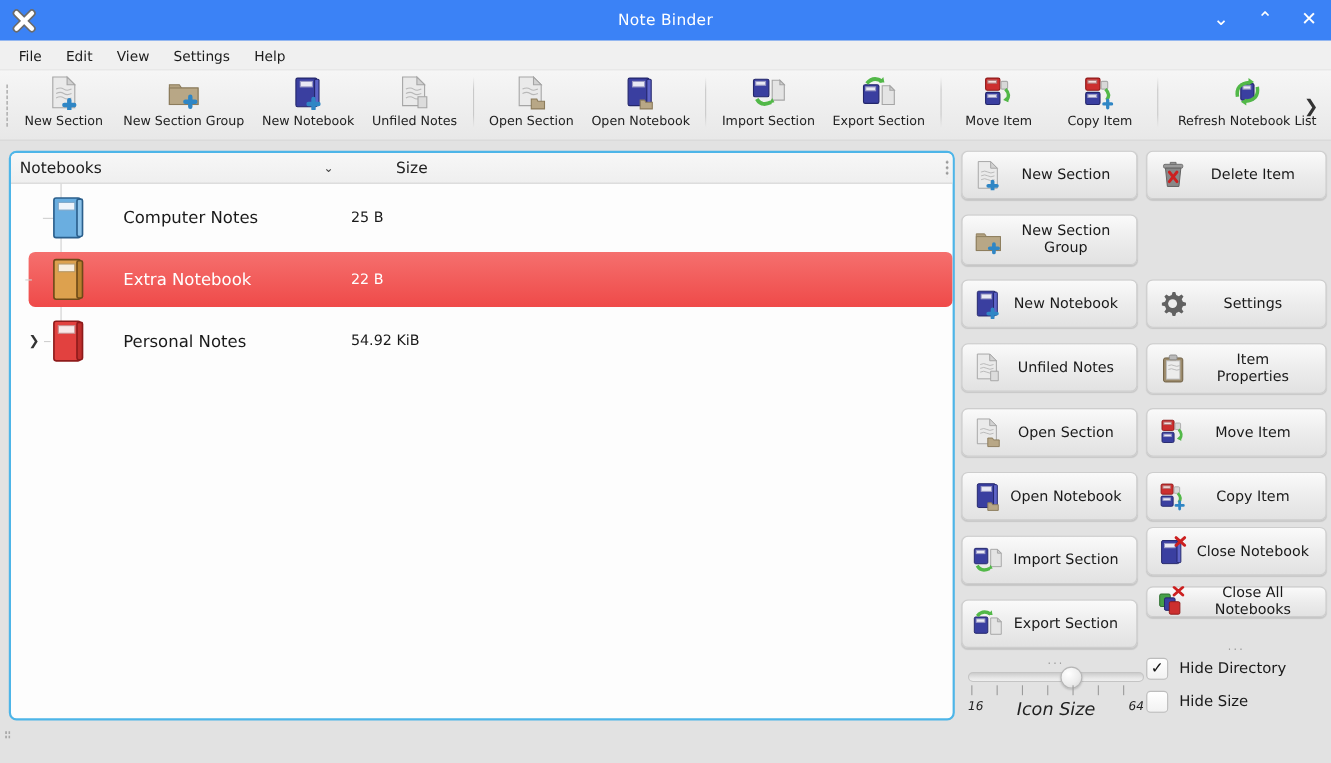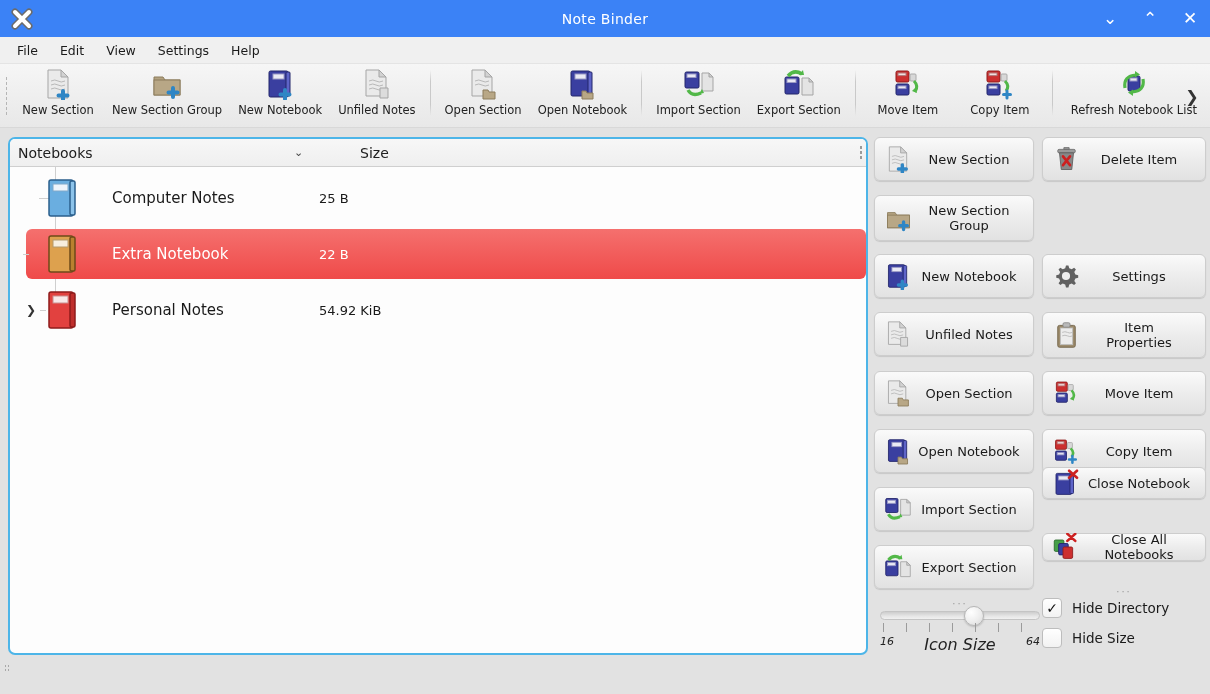--- a/index.html
+++ b/index.html
@@ -626,21 +626,21 @@
         <rect x="3" y="16" width="13" height="11" rx="1.5" fill="#3a3fa0" stroke="#23266b"></rect>
         <rect x="5" y="18" width="8" height="2.6" fill="#e9e9f4" stroke="#9a9ac4"></rect>
         <rect x="17" y="6" width="6" height="7" rx="1" fill="#d8d8d8" stroke="#aaa"></rect>
         <path d="M21 13 q5 5 1 10" stroke="#52b848" stroke-width="3" fill="none"></path>
         <path d="M23 22 v8 M19 26 h8" stroke="#2f86c5" stroke-width="3" stroke-linecap="round"></path>
       </svg>
     </div>
     <div class="b-lbl">Copy Item</div>
   </div>
 
-  <div class="btn col-right" style="top:330px;height:32px">
+  <div class="btn col-right" style="top:342px;height:44px">
     <div class="b-ico">
       <svg width="27" height="28" viewBox="0 0 30 32">
         <rect x="3" y="5" width="18" height="24" rx="1.5" fill="#3a3fa0" stroke="#23266b"></rect>
         <rect x="19" y="6" width="4" height="22" rx="1" fill="#5e64c8" stroke="#23266b"></rect>
         <rect x="6" y="8" width="11" height="4.5" fill="#e9e9f4" stroke="#9a9ac4"></rect>
         <path d="M18 2 L27 10 M27 2 L18 10" stroke="#cc2020" stroke-width="3" stroke-linecap="round"></path>
       </svg>
     </div>
     <div class="b-lbl">Close Notebook</div>
   </div>

